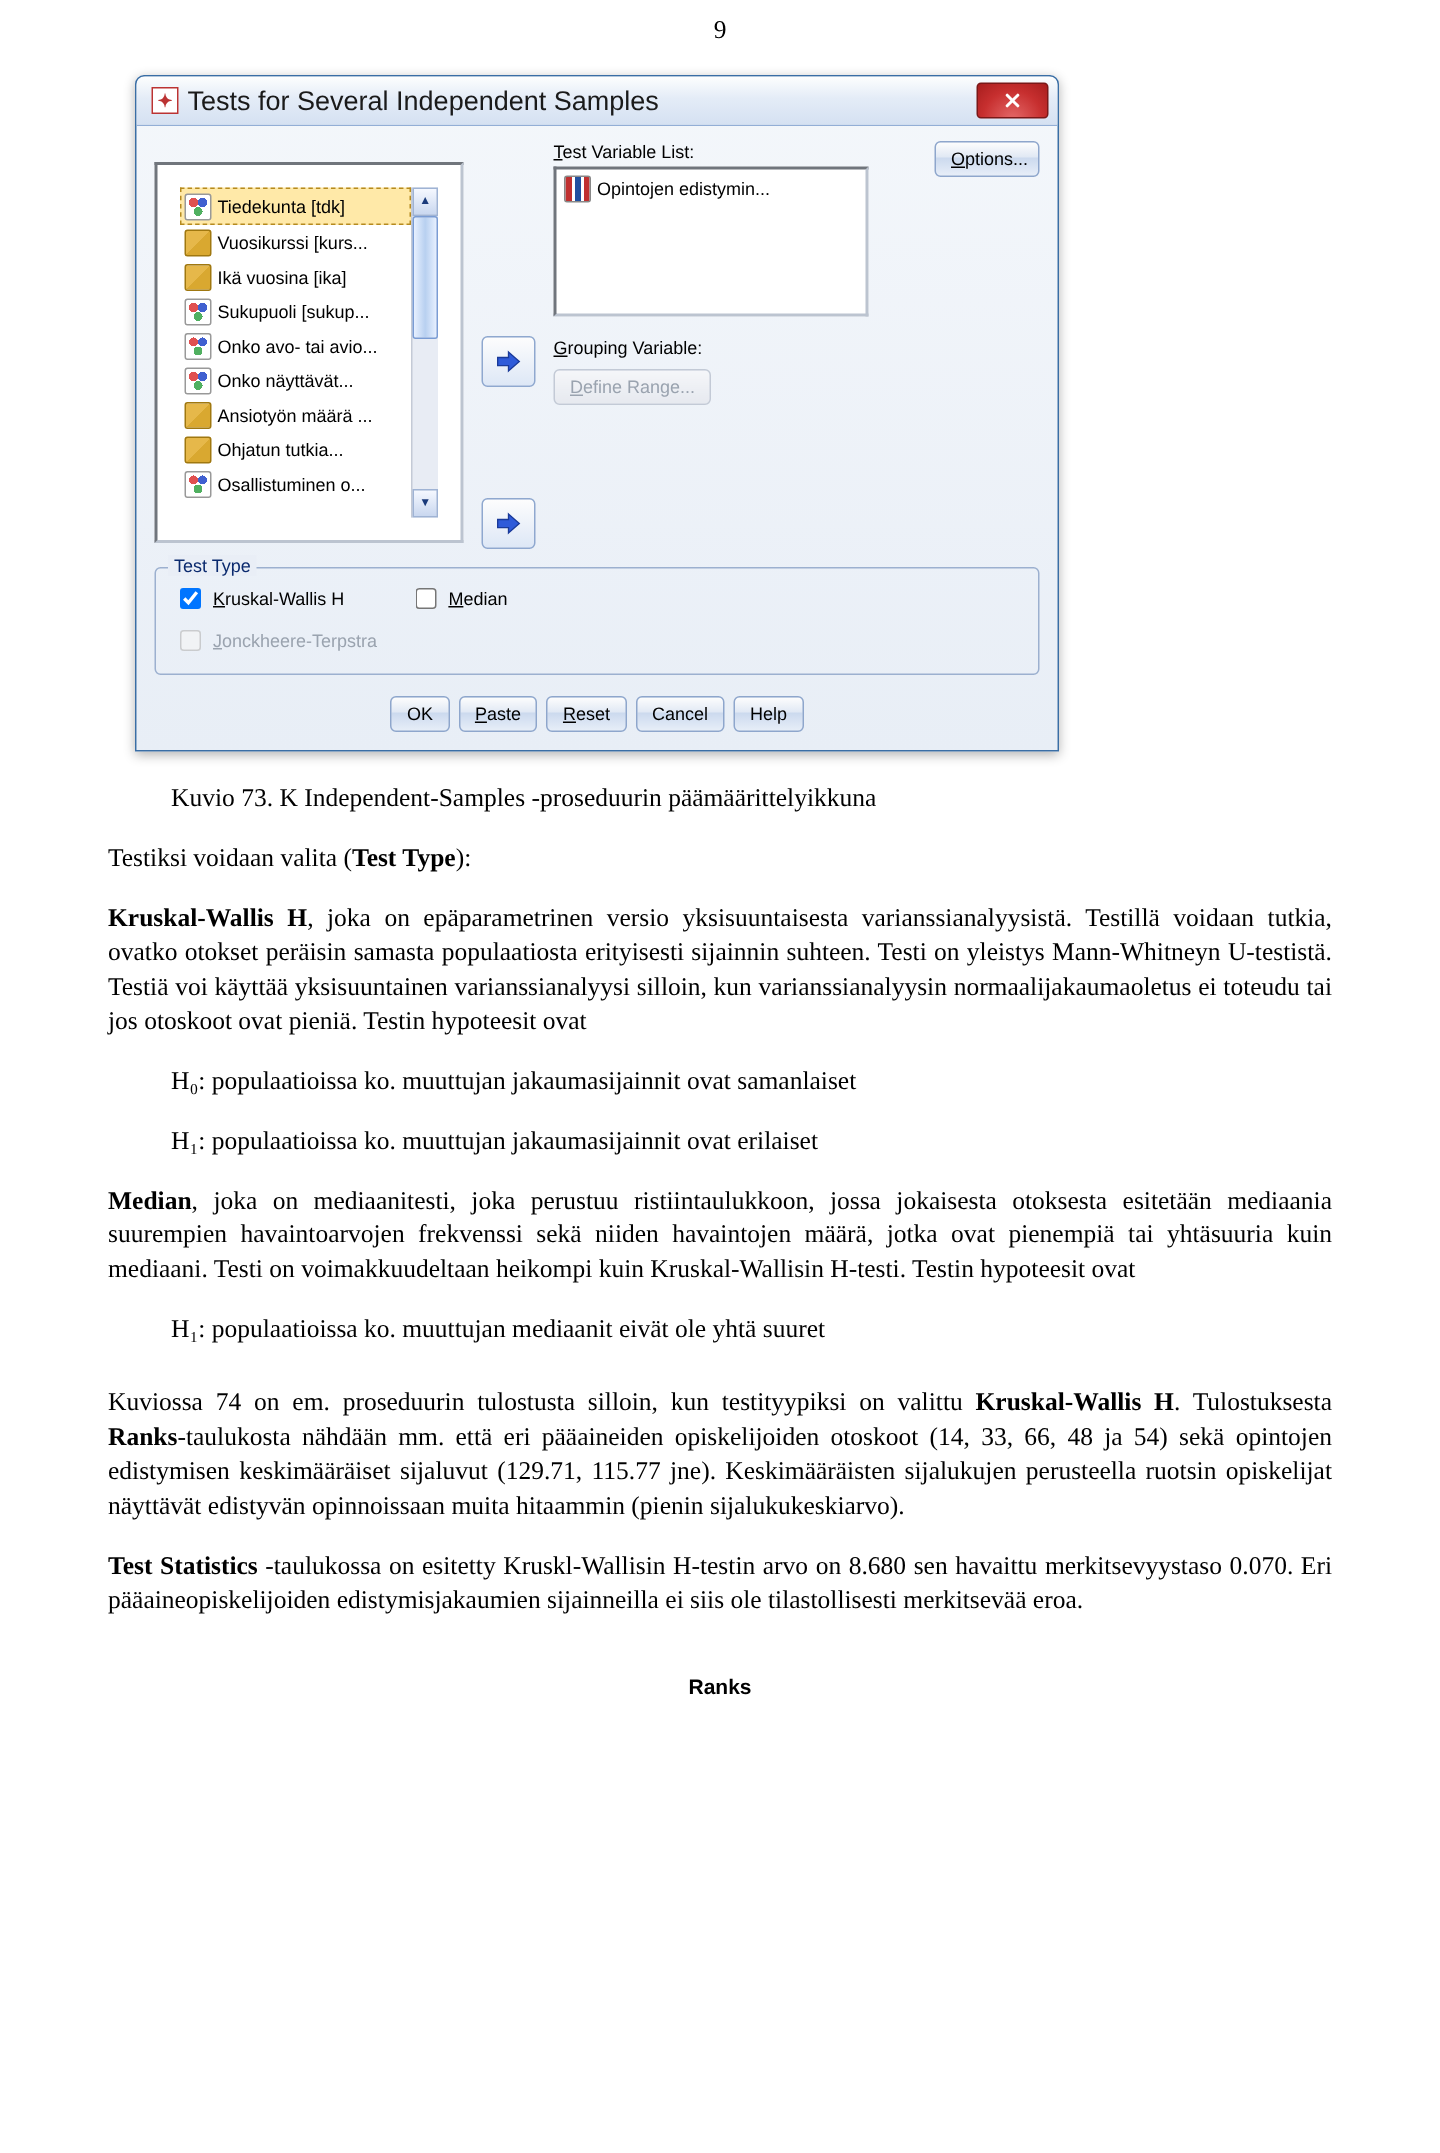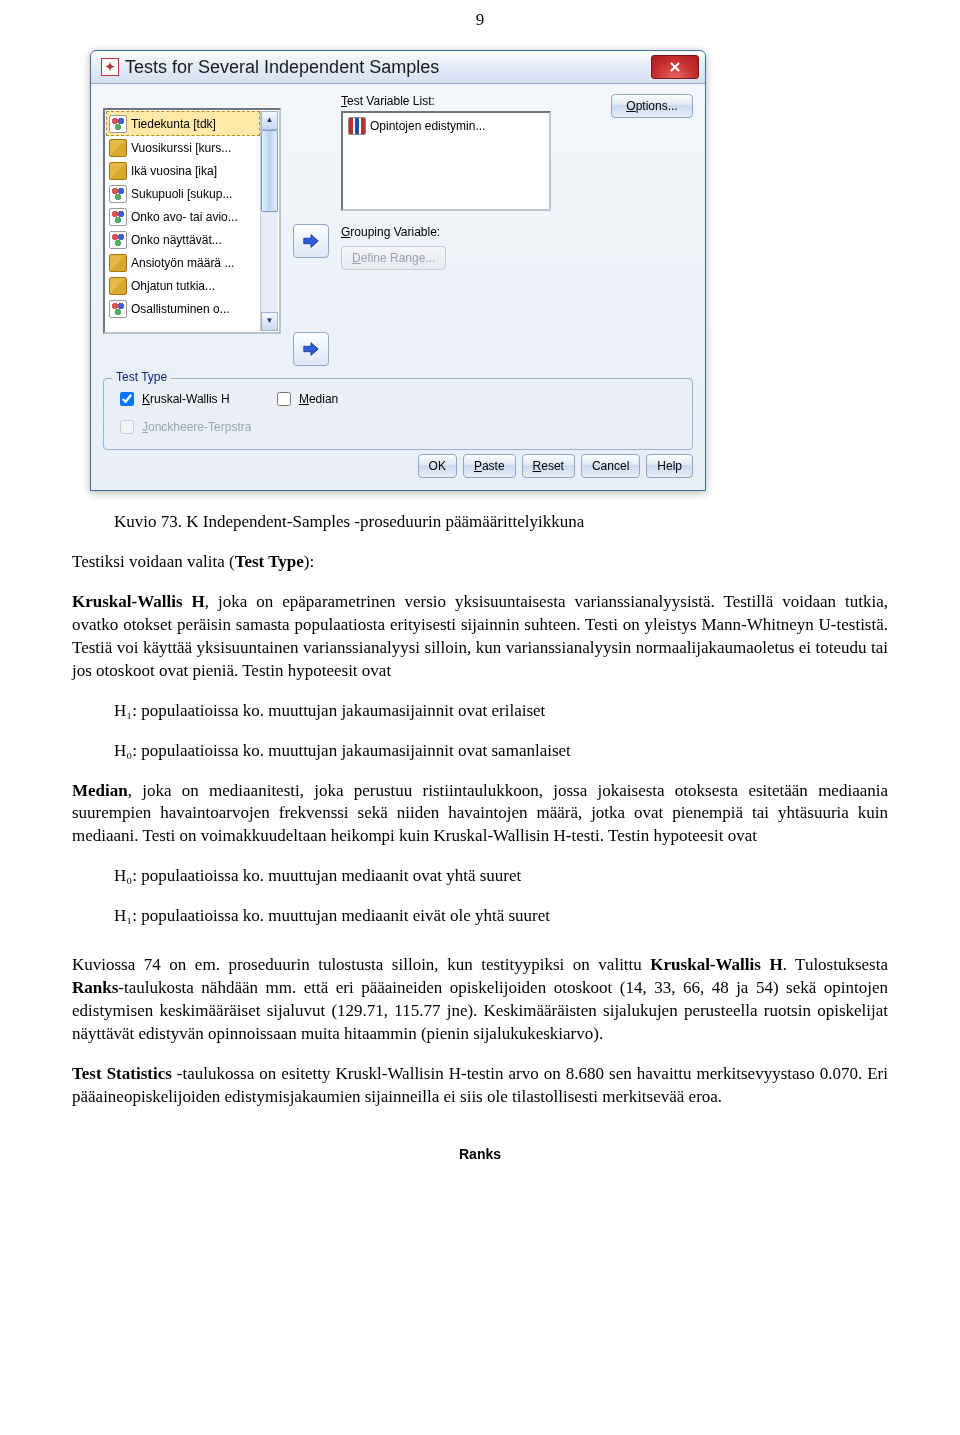--- a/index.html
+++ b/index.html
@@ -10,21 +10,21 @@
 .app-icon{width:16px;height:16px;background:#fff;border:1px solid #b33;margin:0 6px;display:flex;align-items:center;justify-content:center;font-size:12px;color:#b33;font-weight:bold}
 .titlebar-text{flex:1;font-family:"Segoe UI",Tahoma,sans-serif;font-size:18px;color:#1a1a1a}
 .close{width:46px;height:22px;background:radial-gradient(circle at 50% 110%,#e06060 10%,#c72f2f 60%,#a81e1e);border:1px solid #7a1818;border-radius:3px;position:relative;margin-right:2px}
 .close::before,.close::after{content:"";position:absolute;left:50%;top:50%;width:12px;height:2px;background:#fff;border-radius:1px}
 .close::before{transform:translate(-50%,-50%) rotate(45deg)}
 .close::after{transform:translate(-50%,-50%) rotate(-45deg)}
 .body{padding:10px 12px 6px;font-family:Tahoma,sans-serif;font-size:12px;color:#000}
 .row{display:flex;gap:10px}
 .col{display:flex;flex-direction:column}
 .lblU{display:inline-block}.lblU::first-letter{text-decoration:underline}
-.listbox{width:172px;height:220px;background:#fff;border:2px inset #bcc4d0;padding:1px;overflow:hidden;display:flex}
+.listbox{width:172px;height:220px;background:#fff;border:2px inset #bcc4d0;padding:15px;overflow:hidden;display:flex}
 .listitems{flex:1}
 .li{display:flex;align-items:center;height:23px;padding:0 3px;gap:4px}
 .li.sel{background:#ffe9a8;border:1px dashed #b58a1f;padding:0 2px}
 .ic{width:16px;height:16px;flex:0 0 16px}
 .ic-nom{background:radial-gradient(circle at 5px 5px,#e05050 0 3px,transparent 3px),radial-gradient(circle at 11px 5px,#4060d0 0 3px,transparent 3px),radial-gradient(circle at 8px 11px,#50b060 0 3px,transparent 3px);background-color:#fff;border:1px solid #999;border-radius:2px}
 .ic-scale{background:linear-gradient(135deg,#e6b84a 0 50%,#d9a830 50%);border:1px solid #a07810;border-radius:2px}
 .ic-bar{background:linear-gradient(to right,#c03030 0 4px,#fff 4px 6px,#2050a0 6px 10px,#fff 10px 12px,#c03030 12px 16px);border:1px solid #888;border-radius:2px}
 .sb{width:17px;background:#e8ecf4;border-left:1px solid #c4cad6;display:flex;flex-direction:column}
 .sb-btn{height:17px;background:linear-gradient(#f5f8ff,#c9d7ef);border:1px solid #9fb3d4;font-size:8px;text-align:center;line-height:15px;color:#1a3a7a}
 .sb-track{flex:1;position:relative}
@@ -40,21 +40,21 @@
 .gv{height:20px;width:202px;display:flex;align-items:center;padding:1px 4px}
 .btn{font-family:Tahoma,sans-serif;font-size:12px;background:linear-gradient(#fdfdfd,#e0e8f4 45%,#cbd9ee 46%,#e7eef8);border:1px solid #8ea6cc;border-radius:4px;padding:4px 10px;cursor:pointer}
 .btn-dis{color:#9aa3af;background:linear-gradient(#f5f6f9,#e6e9ef);border-color:#c3cad6}
 .define{margin-top:4px}
 .sidecol{width:90px;align-items:flex-end}
 .fs{border:1px solid #9cb0cf;border-radius:4px;margin-top:12px;padding:10px 12px 12px;position:relative}
 .fs-l{position:absolute;top:-9px;left:8px;background:#e9eef6;padding:0 4px;font-family:Tahoma,sans-serif;font-size:12px;color:#0b2a6e}
 .chk{display:inline-flex;align-items:center;gap:5px;font-family:Tahoma,sans-serif;font-size:12px;margin-right:40px}
 .chk input{width:14px;height:14px}
 .chk.dis{color:#9aa3af}
-.btnrow{display:flex;gap:6px;justify-content:flex-end;margin-top:4px;padding-bottom:6px}
+.btnrow{display:flex;gap:6px;justify-content:center;margin-top:14px;padding-bottom:6px}
 .content{padding:0 72px 40px 72px;line-height:1.35}
 .content p{margin:17px 0 14px 0;text-align:justify}
 .hyp{padding-left:42px;text-indent:0;margin:0 0 2px 0}
 .ranks{text-align:center;font-weight:bold;font-family:Arial,sans-serif;font-size:14px;margin-top:36px}
 .cap{text-indent:42px;margin-bottom:18px}
 </style>
 </head>
 <body>
 
 <div class="page-num">9</div>
@@ -141,21 +141,21 @@
                 <span class="ic ic-bar"></span>
                 <span>Opintojen edistymin...</span>
               </div>
         </div>
         <div style="height:14px"></div>
         <div class="lbl lblU">Grouping Variable:</div>
         <div class="define"><button class="btn btn-dis lblU">Define Range...</button></div>
       </div>
 
       <div class="col sidecol">
-        <button class="btn lblU" style="width:82px">Options...</button>
+        <button class="btn lblU" style="width:70px">Options...</button>
       </div>
     </div>
 
     <div class="fs">
       <span class="fs-l">Test Type</span>
       <div>
         <label class="chk">
               <input type="checkbox" checked="" style="">
               <span class="lblU">Kruskal-Wallis H</span>
             </label>
@@ -181,25 +181,24 @@
     </div>
   </div>
 </div>
 </div>
 
 <div class="content">
   <p class="cap">Kuvio 73. K Independent-Samples -proseduurin päämäärittelyikkuna</p>
 
   <p style="margin-bottom:2px"><span>Testiksi voidaan valita (</span><b>Test Type</b><span>):</span></p>
   <p style="text-align:justify;padding-left:0"><b>Kruskal-Wallis H</b><span>, joka on epäparametrinen versio yksisuuntaisesta varianssianalyysistä. Testillä voidaan tutkia, ovatko otokset peräisin samasta populaatiosta erityisesti sijainnin suhteen. Testi on yleistys Mann-Whitneyn U-testistä. Testiä voi käyttää yksisuuntainen varianssianalyysi  silloin, kun varianssianalyysin normaalijakaumaoletus ei toteudu tai jos otoskoot ovat pieniä. Testin hypoteesit ovat</span></p>
+  <p class="hyp">H₀: populaatioissa ko. muuttujan jakaumasijainnit ovat samanlaiset</p>
   <p class="hyp" style="margin-bottom:14px">H₁: populaatioissa ko. muuttujan jakaumasijainnit ovat erilaiset</p>
-  <p class="hyp">H₀: populaatioissa ko. muuttujan jakaumasijainnit ovat samanlaiset</p>
 
   <p style="text-align:justify"><b>Median</b><span>, joka on mediaanitesti, joka perustuu ristiintaulukkoon, jossa jokaisesta otoksesta esitetään mediaania suurempien havaintoarvojen frekvenssi sekä niiden havaintojen määrä, jotka ovat pienempiä tai yhtäsuuria kuin mediaani. Testi on voimakkuudeltaan heikompi kuin Kruskal-Wallisin H-testi. Testin hypoteesit ovat</span></p>
-  <p class="hyp">H₀: populaatioissa ko. muuttujan mediaanit ovat yhtä suuret</p>
   <p class="hyp" style="margin-bottom:26px">H₁: populaatioissa ko. muuttujan mediaanit eivät ole yhtä suuret</p>
 
   <p><span>Kuviossa 74 on em. proseduurin tulostusta silloin, kun testityypiksi on valittu </span><b>Kruskal-Wallis H</b><span>. Tulostuksesta </span><b>Ranks</b><span>-taulukosta nähdään mm. että eri pääaineiden opiskelijoiden otoskoot (14, 33, 66, 48 ja 54) sekä opintojen edistymisen keskimääräiset sijaluvut (129.71, 115.77 jne). Keskimääräisten sijalukujen perusteella ruotsin opiskelijat näyttävät edistyvän opinnoissaan muita hitaammin (pienin sijalukukeskiarvo).</span></p>
 
   <p><b>Test Statistics </b><span>-taulukossa on esitetty Kruskl-Wallisin H-testin arvo on 8.680 sen havaittu merkitsevyystaso 0.070. Eri pääaineopiskelijoiden edistymisjakaumien sijainneilla ei siis ole tilastollisesti merkitsevää eroa.</span></p>
 
   <div class="ranks">Ranks</div>
 </div>
 
 </body></html>

